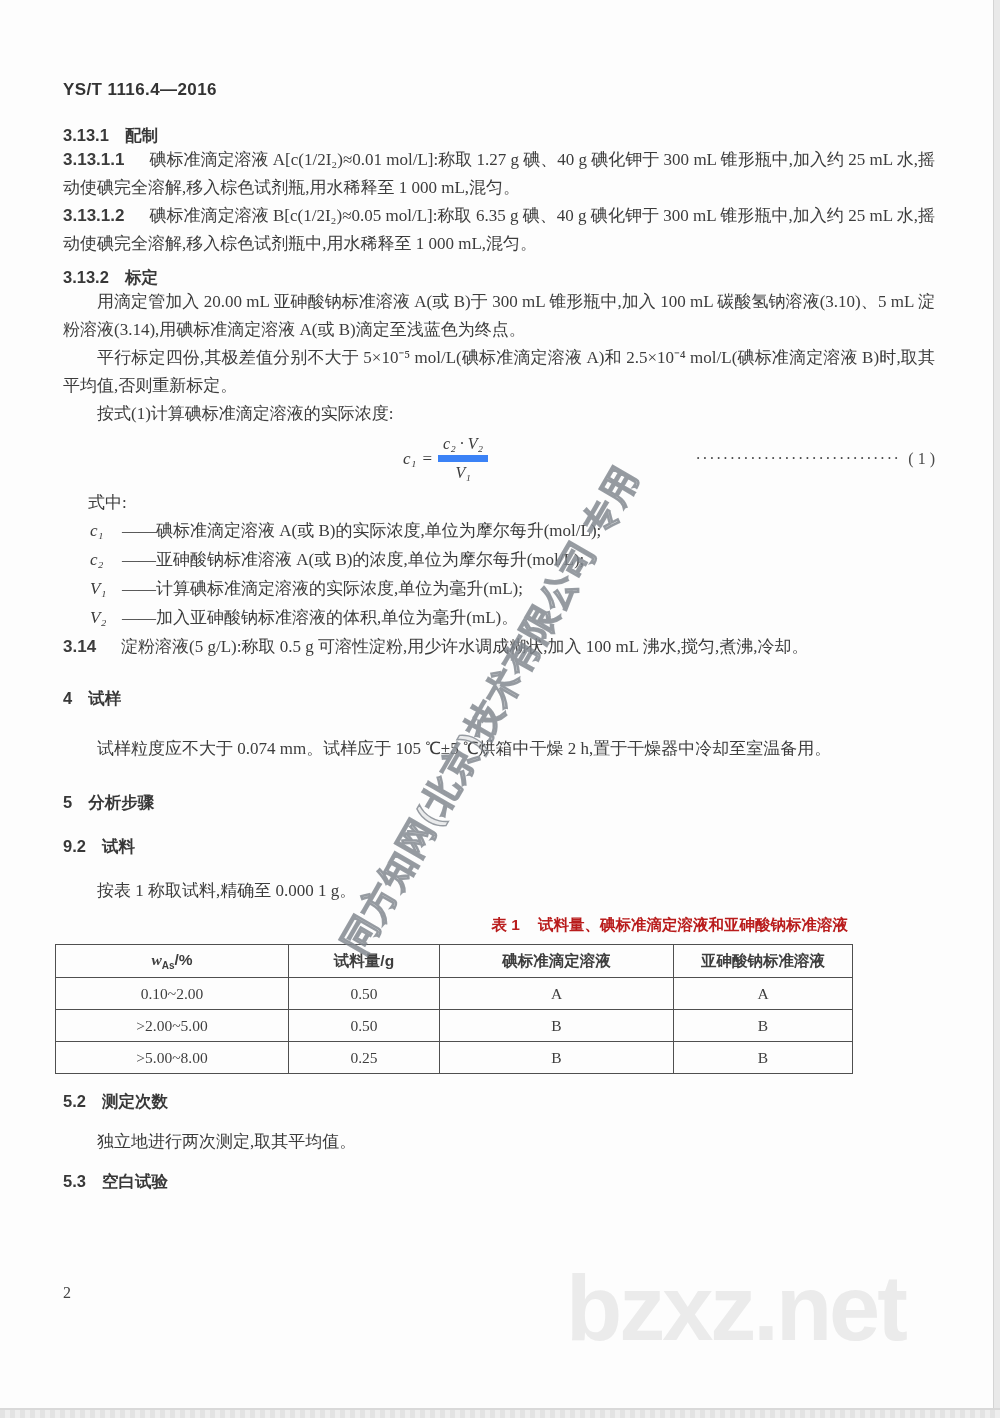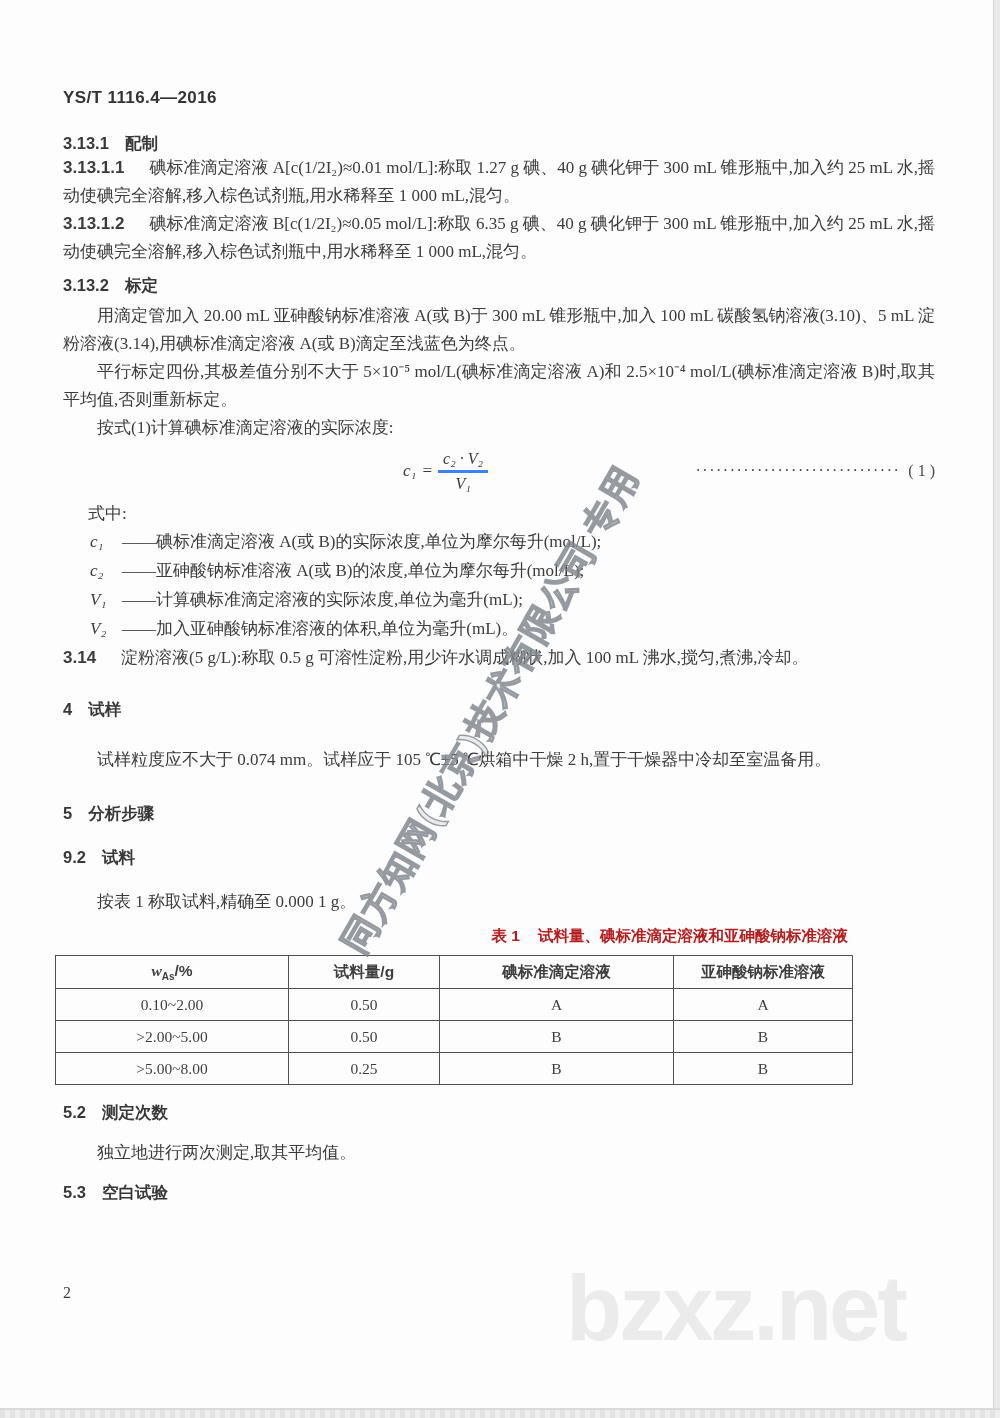--- a/index.html
+++ b/index.html
@@ -1,35 +1,35 @@
 <!DOCTYPE html>
 <html><head>
 <meta charset="utf-8">
 <style>
   html,body{margin:0;padding:0;}
   body{width:1000px;height:1418px;background:#ffffff;}
   .page{position:relative;width:1000px;height:1418px;background:#fdfdfd;overflow:hidden;
         font-family:"Liberation Serif",serif;color:#3c3c3c;}
-  .content{position:absolute;left:63px;top:88px;width:872px;}
+  .content{position:absolute;left:63px;top:80px;width:872px;}
   .doc-header{font-family:"Liberation Sans",sans-serif;font-weight:bold;font-size:17px;
               letter-spacing:.4px;color:#333;}
   .h{font-family:"Liberation Sans",sans-serif;font-weight:bold;font-size:16.5px;color:#383838;
      line-height:22px;}
   .h .num{margin-right:16px;}
   .p{font-size:17px;line-height:28px;text-align:justify;margin:0;color:#3c3c3c;}
   .p .pnum{font-family:"Liberation Sans",sans-serif;font-weight:bold;margin-right:25px;}
   .indent{text-indent:2em;}
   .mt-h1{margin-top:24px;}
   
   .formula-row{display:flex;align-items:center;margin:6px 0;min-height:46px;}
   .formula{display:flex;align-items:center;margin-left:340px;font-size:17px;}
   .f-lhs,.frac{font-style:italic;}
   .f-eq{margin:0 6px;}
   .frac{display:inline-flex;flex-direction:column;text-align:center;font-size:16px;line-height:20px;}
-  .frac-num{border-bottom:3px solid #3b82f6;padding:0 5px 1px;}
+  .frac-num{border-bottom:7px solid #3b82f6;padding:0 5px 1px;}
   .frac-den{padding-top:1px;}
   .f-leader{margin-left:auto;white-space:nowrap;font-size:16px;color:#4a4a4a;}
   .dots{letter-spacing:1.5px;}
   .eqnum{margin-left:4px;}
   
   .where{margin-left:25px;}
   .def{font-size:17px;line-height:28px;margin:0 0 1px 27px;text-align:justify;}
   .def .term{font-style:italic;display:inline-block;min-width:32px;}
   
   .tbl-caption{font-family:"Liberation Sans",sans-serif;font-weight:bold;font-size:15.5px;
@@ -76,21 +76,21 @@
     </p>
 
     <p class="p">
       <span class="pnum">3.13.1.2</span><span>碘标准滴定溶液 B[c(1/2I₂)≈0.05 mol/L]:称取 6.35 g 碘、40 g 碘化钾于 300 mL 锥形瓶中,加入约 25 mL 水,摇动使碘完全溶解,移入棕色试剂瓶中,用水稀释至 1 000 mL,混匀。</span>
     </p>
 
     <div class="h" style="margin-top:8px;">
       <span class="num">3.13.2</span><span>标定</span>
     </div>
 
-    <p class="p indent" style="margin-top:6px;">用滴定管加入 20.00 mL 亚砷酸钠标准溶液 A(或 B)于 300 mL 锥形瓶中,加入 100 mL 碳酸氢钠溶液(3.10)、5 mL 淀粉溶液(3.14),用碘标准滴定溶液 A(或 B)滴定至浅蓝色为终点。</p>
+    <p class="p indent" style="">用滴定管加入 20.00 mL 亚砷酸钠标准溶液 A(或 B)于 300 mL 锥形瓶中,加入 100 mL 碳酸氢钠溶液(3.10)、5 mL 淀粉溶液(3.14),用碘标准滴定溶液 A(或 B)滴定至浅蓝色为终点。</p>
     <p class="p indent">平行标定四份,其极差值分别不大于 5×10⁻⁵ mol/L(碘标准滴定溶液 A)和 2.5×10⁻⁴ mol/L(碘标准滴定溶液 B)时,取其平均值,否则重新标定。</p>
     <p class="p indent">按式(1)计算碘标准滴定溶液的实际浓度:</p>
 
     <div class="formula-row">
       <div class="formula">
         <span class="f-lhs">c₁</span>
         <span class="f-eq">=</span>
         <span class="frac">
           <span class="frac-num">c₂ · V₂</span>
           <span class="frac-den">V₁</span>

